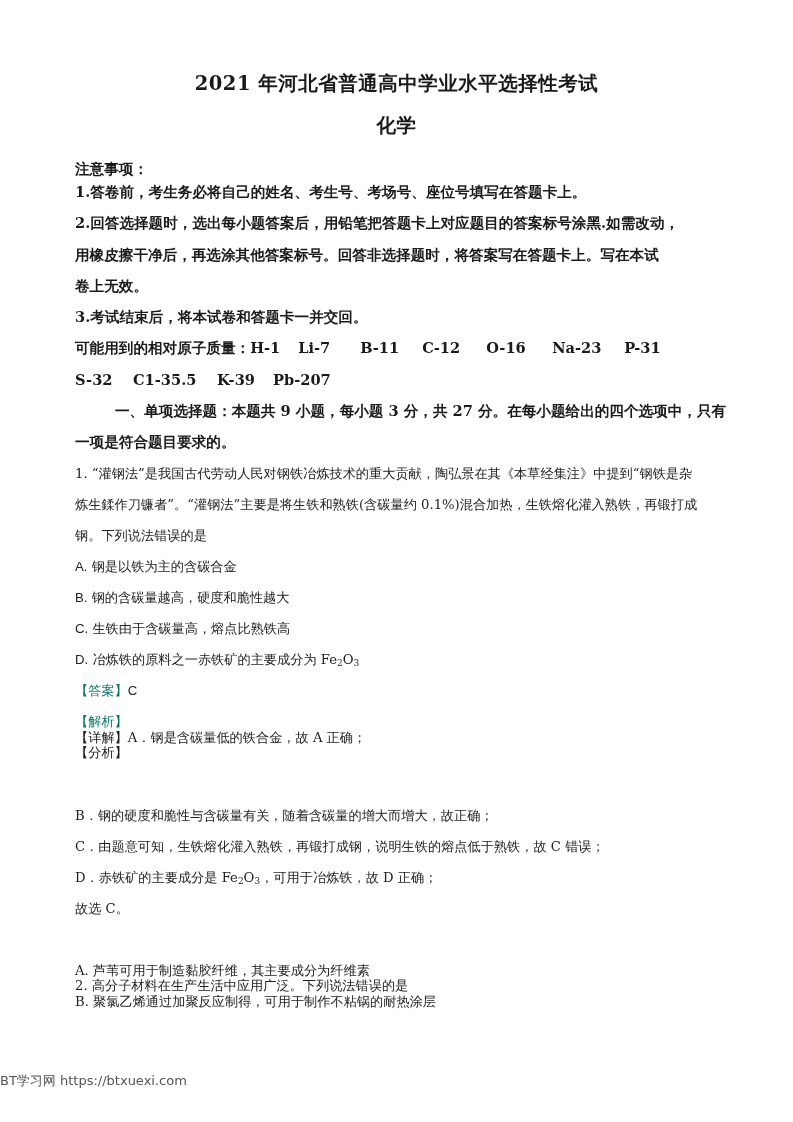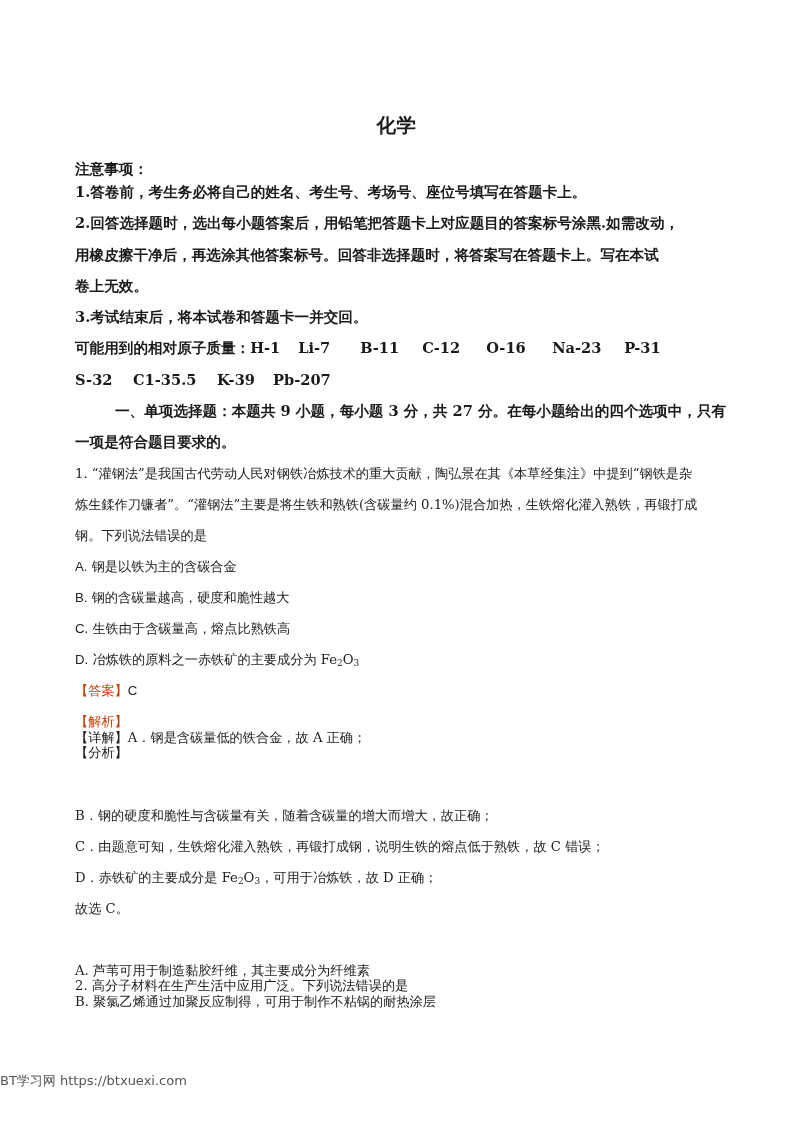--- a/index.html
+++ b/index.html
@@ -4,29 +4,30 @@
 <style>
   html, body { margin: 0; padding: 0; background: #ffffff; }
   body { width: 793px; height: 1122px; position: relative; overflow: hidden; color: #1a1a1a; }
   .page { position: absolute; left: 0; top: 0; width: 793px; height: 1122px; }
   .line { position: absolute; left: 75px; white-space: nowrap; }
   .title { left: 0; width: 793px; text-align: center; font-family: "DejaVu Serif", "Liberation Serif", serif; font-weight: bold; font-size: 19.5px; letter-spacing: 0.5px; }
   .bold { font-family: "DejaVu Serif", "Liberation Serif", serif; font-weight: bold; font-size: 14.6px; }
   .body { font-family: "DejaVu Serif", "Liberation Serif", serif; font-size: 13.2px; color: #222; }
   .opt-sans { font-family: "Liberation Sans", "DejaVu Sans", sans-serif; }
   .mass span { display: inline-block; }
-  .blue { color: #c2410c; }
+  .blue { color: #0f766e; }
   .footer { position: absolute; left: 0; width: 793px; top: 1072px; font-family: "DejaVu Sans", "Liberation Sans", sans-serif; font-size: 13px; color: #555; }
   sub { font-size: 9px; vertical-align: -2px; line-height: 0; }
 </style>
 </head>
 <body>
 
 <div class="page">
 
+  <div class="line title" style="top:70px;">2021 年河北省普通高中学业水平选择性考试</div>
   <div class="line title" style="top:112px;">化学</div>
 
   <div class="line bold" style="top:160px;">注意事项：</div>
   <div class="line bold" style="top:183px;">1.答卷前，考生务必将自己的姓名、考生号、考场号、座位号填写在答题卡上。</div>
   <div class="line bold" style="top:214px;">2.回答选择题时，选出每小题答案后，用铅笔把答题卡上对应题目的答案标号涂黑.如需改动，</div>
   <div class="line bold" style="top:246px;">用橡皮擦干净后，再选涂其他答案标号。回答非选择题时，将答案写在答题卡上。写在本试</div>
   <div class="line bold" style="top:277px;">卷上无效。</div>
   <div class="line bold" style="top:308px;">3.考试结束后，将本试卷和答题卡一并交回。</div>
 
   <div class="line bold mass" style="top:339px;">

